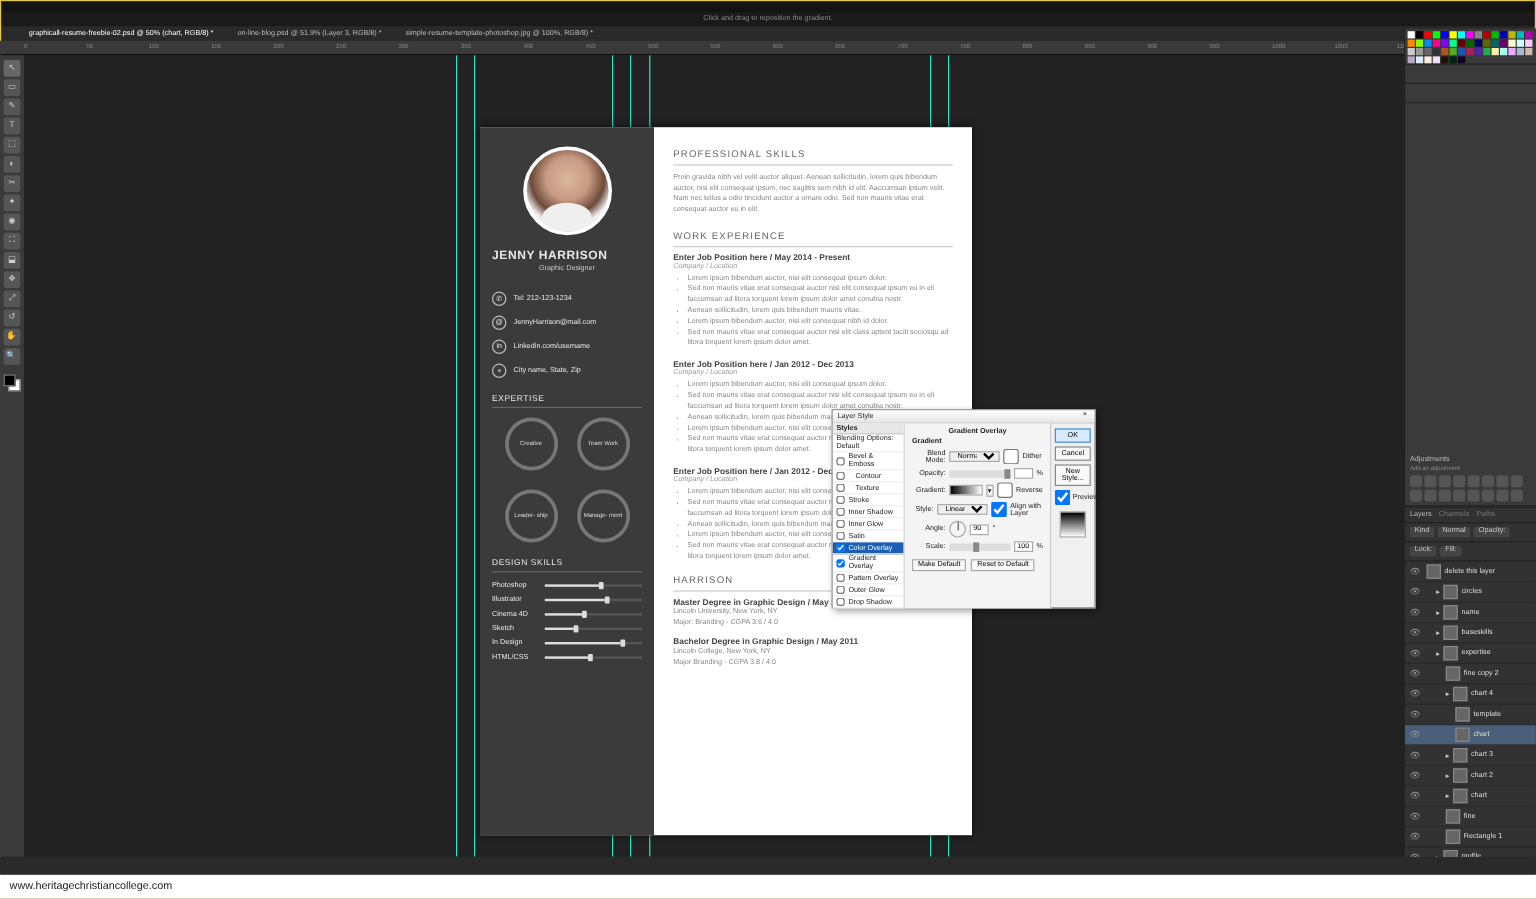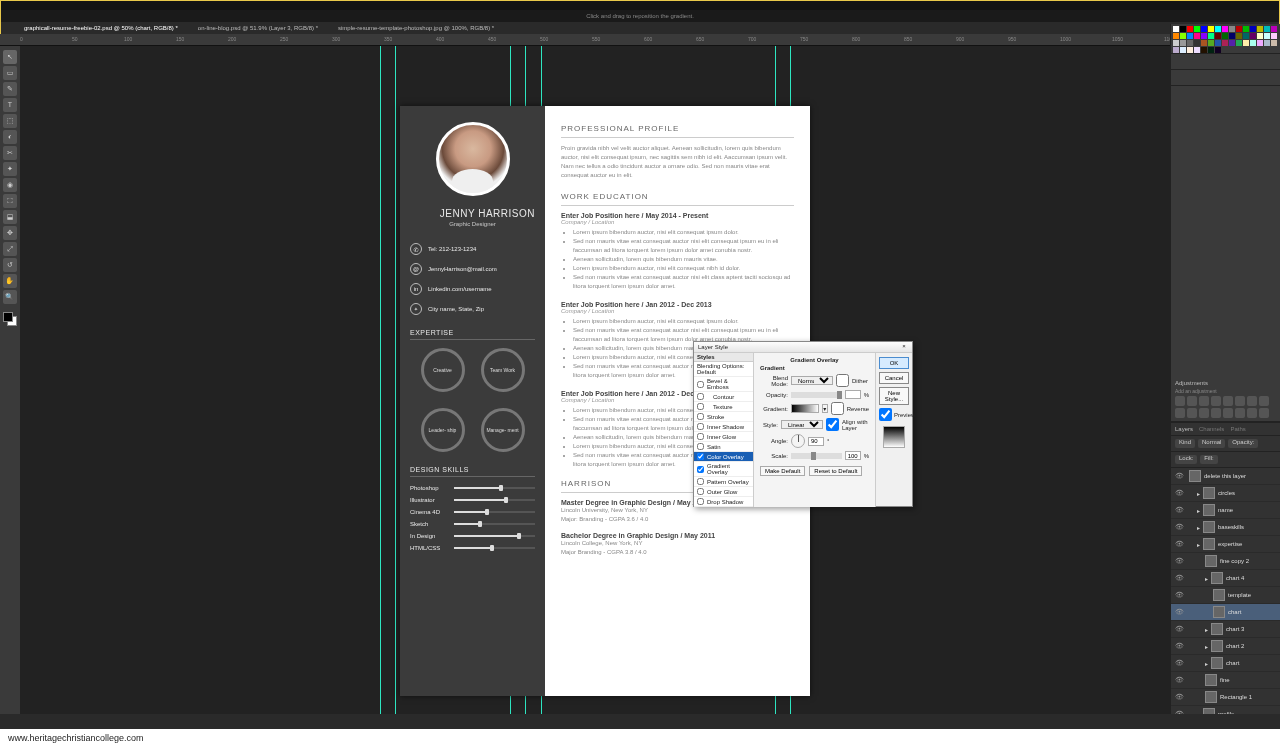--- a/index.html
+++ b/index.html
@@ -48,21 +48,21 @@
 
 
 .canvas-area { position: absolute; left: 20px; top: 46px; right: 110px; bottom: 35px; background: #222; overflow: hidden; }
 .guides .g { position: absolute; top: 0; bottom: 0; width: 1px; background: #2ee6c1; }
 
 
 .doc { position: absolute; left: 380px; top: 60px; width: 410px; height: 590px; background: #fff; display: flex; box-shadow: 0 0 6px rgba(0,0,0,.6); }
 .doc-left { width: 145px; background: #3b3b3b; color: #e8e8e8; padding: 16px 10px; font-size: 7px; }
 .doc-left .avatar { width: 74px; height: 74px; border-radius: 50%; background: radial-gradient(circle at 50% 35%, #d9b89f 0%, #c89a82 32%, #6b4a3a 55%, #efefef 70%); margin: 0 auto 12px; border: 3px solid #fff; overflow: hidden; position: relative; }
 .doc-left .avatar::after { content:""; position:absolute; bottom:0; left:20%; right:20%; height:35%; background:#efefef; border-radius:50% 50% 0 0; }
-.doc-left h1 { font-size: 10px; text-align: right; font-weight: 400; letter-spacing: .5px; }
+.doc-left h1 { font-size: 10px; text-align: left; font-weight: 700; letter-spacing: .5px; }
 .doc-left .role { font-size: 6px; text-align: center; margin: 2px 0 16px; color: #c9c9c9; }
 .contact-row { display: flex; align-items: center; gap: 6px; margin-bottom: 8px; font-size: 6px; }
 .contact-row .ci { width: 12px; height: 12px; border: 1px solid #bbb; border-radius: 50%; display: flex; align-items: center; justify-content: center; font-size: 6px; }
 .doc-left .section-title { font-size: 7px; letter-spacing: .5px; margin: 14px 0 8px; border-bottom: 1px solid #666; padding-bottom: 3px; }
 .exp-grid { display: flex; flex-wrap: wrap; gap: 16px; justify-content: center; }
 .exp-ring { width: 44px; height: 44px; border: 3px solid #777; border-radius: 50%; display: flex; align-items: center; justify-content: center; text-align: center; font-size: 5px; color: #ddd; line-height: 1.2; }
 .skillrow { display: flex; align-items: center; gap: 6px; margin-bottom: 6px; font-size: 6px; }
 .skillrow .bar { flex: 1; height: 2px; background: #555; position: relative; }
 .skillrow .bar .fill { position: absolute; left: 0; top: 0; bottom: 0; background: #ddd; }
 .skillrow .bar .knob { position: absolute; top: -2px; width: 4px; height: 6px; background: #ddd; border-radius: 1px; }
@@ -253,23 +253,23 @@
           <div class="skillrow">
             <span style="width:38px">HTML/CSS</span>
             <div class="bar">
               <div class="fill" style="width:45%"></div>
               <div class="knob" style="left:45%"></div>
             </div>
           </div>
         </div>
     </div>
     <div class="doc-right">
-      <h2>PROFESSIONAL PROFILE</h2>
+      <h2>PROFESSIONAL SKILLS</h2>
       <div class="blurb">Proin gravida nibh vel velit auctor aliquet. Aenean sollicitudin, lorem quis bibendum auctor, nisi elit consequat ipsum, nec sagittis sem nibh id elit. Aaccumsan ipsum velit. Nam nec tellus a odio tincidunt auctor a ornare odio. Sed non  mauris vitae erat consequat auctor eu in elit.</div>
-      <h2>WORK EDUCATION</h2>
+      <h2>WORK EXPERIENCE</h2>
       <div id="jobs">
           <div class="job">
             <div class="jtitle">Enter Job Position here / May 2014 - Present</div>
             <div class="jloc">Company / Location</div>
             <ul>
               <li>Lorem ipsum bibendum auctor, nisi elit consequat ipsum dolor.</li>
               <li>Sed non  mauris vitae erat consequat auctor nisi elit consequat ipsum eu in eli faccumsan ad litora torquent lorem ipsum dolor amet conubia nostr.</li>
               <li>Aenean sollicitudin, lorem quis bibendum mauris vitae.</li>
               <li>Lorem ipsum bibendum auctor, nisi elit consequat nibh id dolor.</li>
               <li>Sed non  mauris vitae erat consequat auctor nisi elit class aptent taciti sociosqu ad litora torquent lorem ipsum dolor amet.</li>

